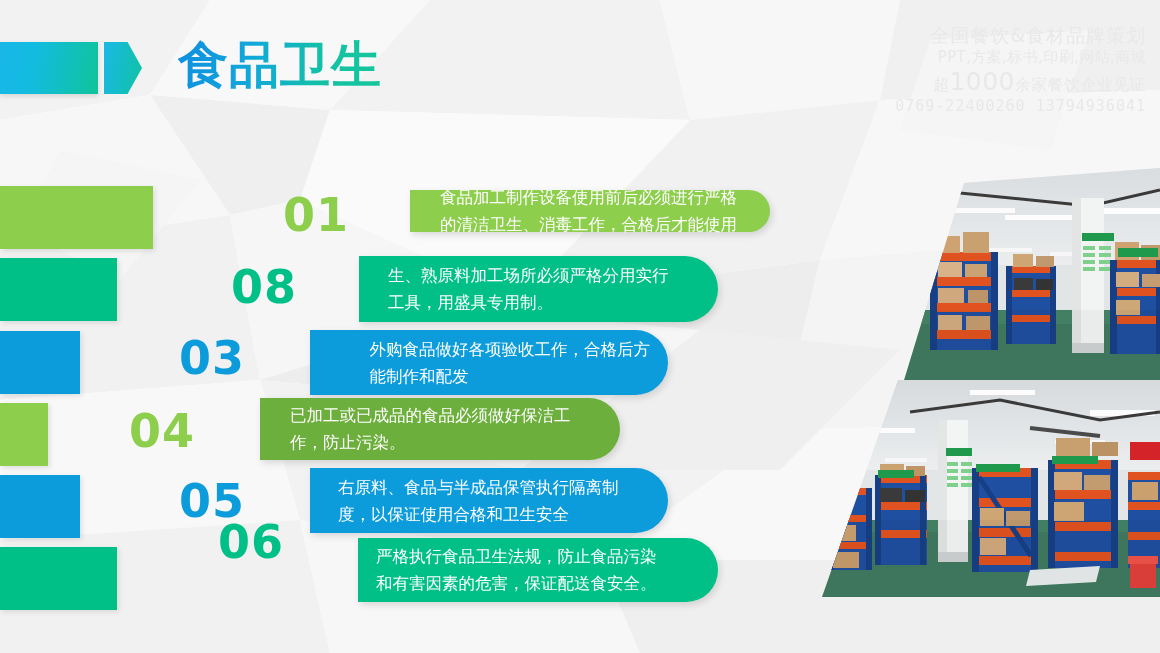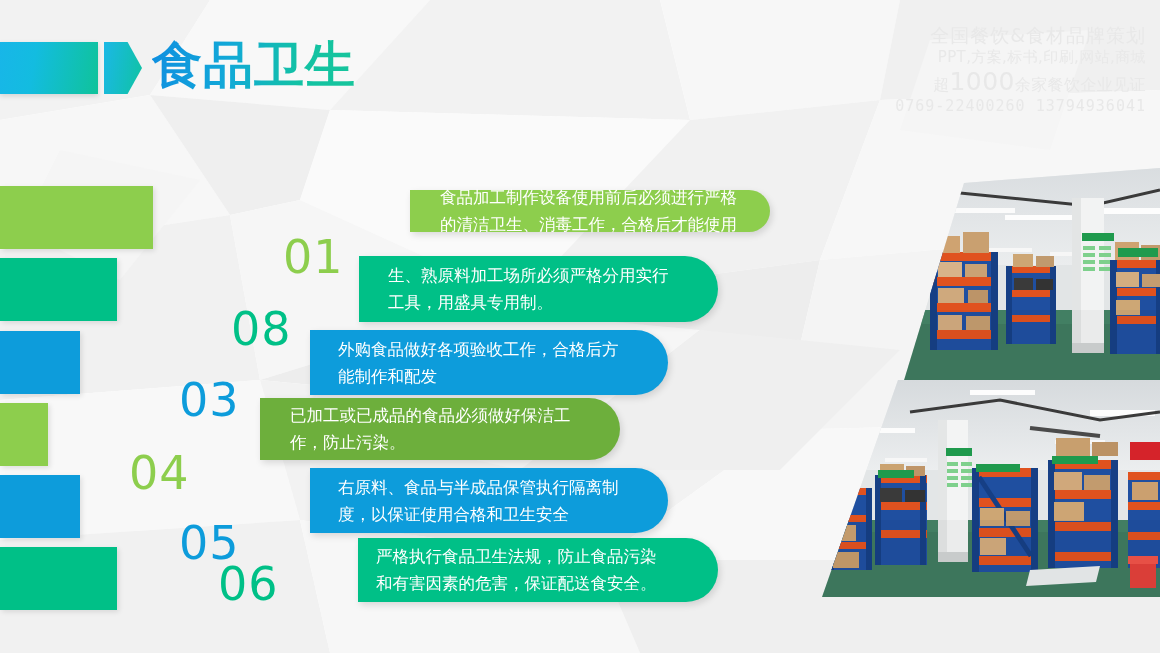--- a/index.html
+++ b/index.html
@@ -11,42 +11,42 @@
   #bg{position:absolute;inset:0;width:1160px;height:653px;}
 
   
   .hdr-bar{position:absolute;left:0;top:42px;width:98px;height:52px;
            background:linear-gradient(100deg,#18b6e8 0%,#13bce0 35%,#0fc39a 100%);
            box-shadow:0 2px 5px rgba(0,0,0,.13);}
   .hdr-arrow{position:absolute;left:104px;top:42px;width:38px;height:52px;
              background:linear-gradient(100deg,#1bb8e6 0%,#0fc3a2 100%);
              clip-path:polygon(0 0,62% 0,100% 50%,62% 100%,0 100%);
              filter:drop-shadow(2px 2px 4px rgba(0,0,0,.15));}
-  .hdr-title{position:absolute;left:152px;top:34px;font-size:50px;font-weight:bold;
+  .hdr-title{position:absolute;left:178px;top:34px;font-size:50px;font-weight:bold;
              letter-spacing:1px;line-height:62px;white-space:nowrap;
              background:linear-gradient(95deg,#0f8fe0 0%,#12a9d8 38%,#12c2a4 72%,#17c59b 100%);
              -webkit-background-clip:text;background-clip:text;color:transparent;
              -webkit-text-fill-color:transparent;
              font-family:"DejaVu Sans","Liberation Sans",sans-serif;text-align:right;}
 
   
   .wm{position:absolute;right:14px;top:26px;text-align:right;color:#e8e8e8;
       line-height:1.0;user-select:none;}
   .wm .l1{font-size:19px;letter-spacing:1px;font-family:"DejaVu Sans",sans-serif;}
   .wm .l2{font-size:15px;margin-top:5px;letter-spacing:.4px;font-family:"DejaVu Sans",sans-serif;}
   .wm .l3{font-size:16px;margin-top:4px;letter-spacing:.4px;font-family:"DejaVu Sans",sans-serif;}
   .wm .l3 b{font-size:25px;font-weight:400;}
   .wm .l4{font-size:15px;margin-top:5px;letter-spacing:1px;font-family:"DejaVu Sans Mono",monospace;}
 
   
   .lbar{position:absolute;left:0;box-shadow:2px 2px 5px rgba(0,0,0,.10);}
 
   
-  .num{position:absolute;font-size:46px;font-weight:normal;line-height:1;
-       font-family:"DejaVu Sans","Liberation Sans",sans-serif;letter-spacing:1px;margin-top:42px;}
+  .num{position:absolute;font-size:46px;font-weight:bold;line-height:1;
+       font-family:"DejaVu Sans","Liberation Sans",sans-serif;letter-spacing:1px;}
 
   
   .pill{position:absolute;border-radius:0 34px 34px 0;
         box-shadow:2px 3px 7px rgba(0,0,0,.13);
         display:flex;align-items:center;}
   .pill .txt{color:#fff;font-size:16.5px;line-height:27px;
              font-family:"DejaVu Sans","Liberation Sans",sans-serif;
              white-space:pre-line;}
 
   
@@ -113,21 +113,21 @@
       <div class="pill" style="left: 410px; top: 190px; width: 360px; height: 42px; background: rgb(141, 206, 77);">
         <div class="txt" style="padding-left: 30px; padding-right: 18px;">食品加工制作设备使用前后必须进行严格
 的清洁卫生、消毒工作，合格后才能使用</div>
       </div>
       <div class="num" style="left: 231px; top: 264px; color: rgb(0, 192, 135);">08</div>
       <div class="pill" style="left: 359px; top: 256px; width: 359px; height: 66px; background: rgb(0, 192, 135);">
         <div class="txt" style="padding-left: 29px; padding-right: 18px;">生、熟原料加工场所必须严格分用实行
 工具，用盛具专用制。</div>
       </div>
       <div class="num" style="left: 179px; top: 335px; color: rgb(13, 156, 219);">03</div>
-      <div class="pill" style="left: 310px; top: 330px; width: 358px; height: 65px; background: rgb(13, 156, 219);">
+      <div class="pill" style="left: 310px; top: 330px; width: 358px; height: 65px; background: rgb(13, 156, 219); justify-content: flex-end;">
         <div class="txt" style="padding-left: 28px; padding-right: 18px;">外购食品做好各项验收工作，合格后方
 能制作和配发</div>
       </div>
       <div class="num" style="left: 129px; top: 408px; color: rgb(141, 206, 77);">04</div>
       <div class="pill" style="left: 260px; top: 398px; width: 360px; height: 62px; background: rgb(109, 175, 60);">
         <div class="txt" style="padding-left: 30px; padding-right: 18px;">已加工或已成品的食品必须做好保洁工
 作，防止污染。</div>
       </div>
       <div class="num" style="left: 179px; top: 478px; color: rgb(13, 156, 219);">05</div>
       <div class="pill" style="left: 310px; top: 468px; width: 358px; height: 65px; background: rgb(13, 156, 219);">

